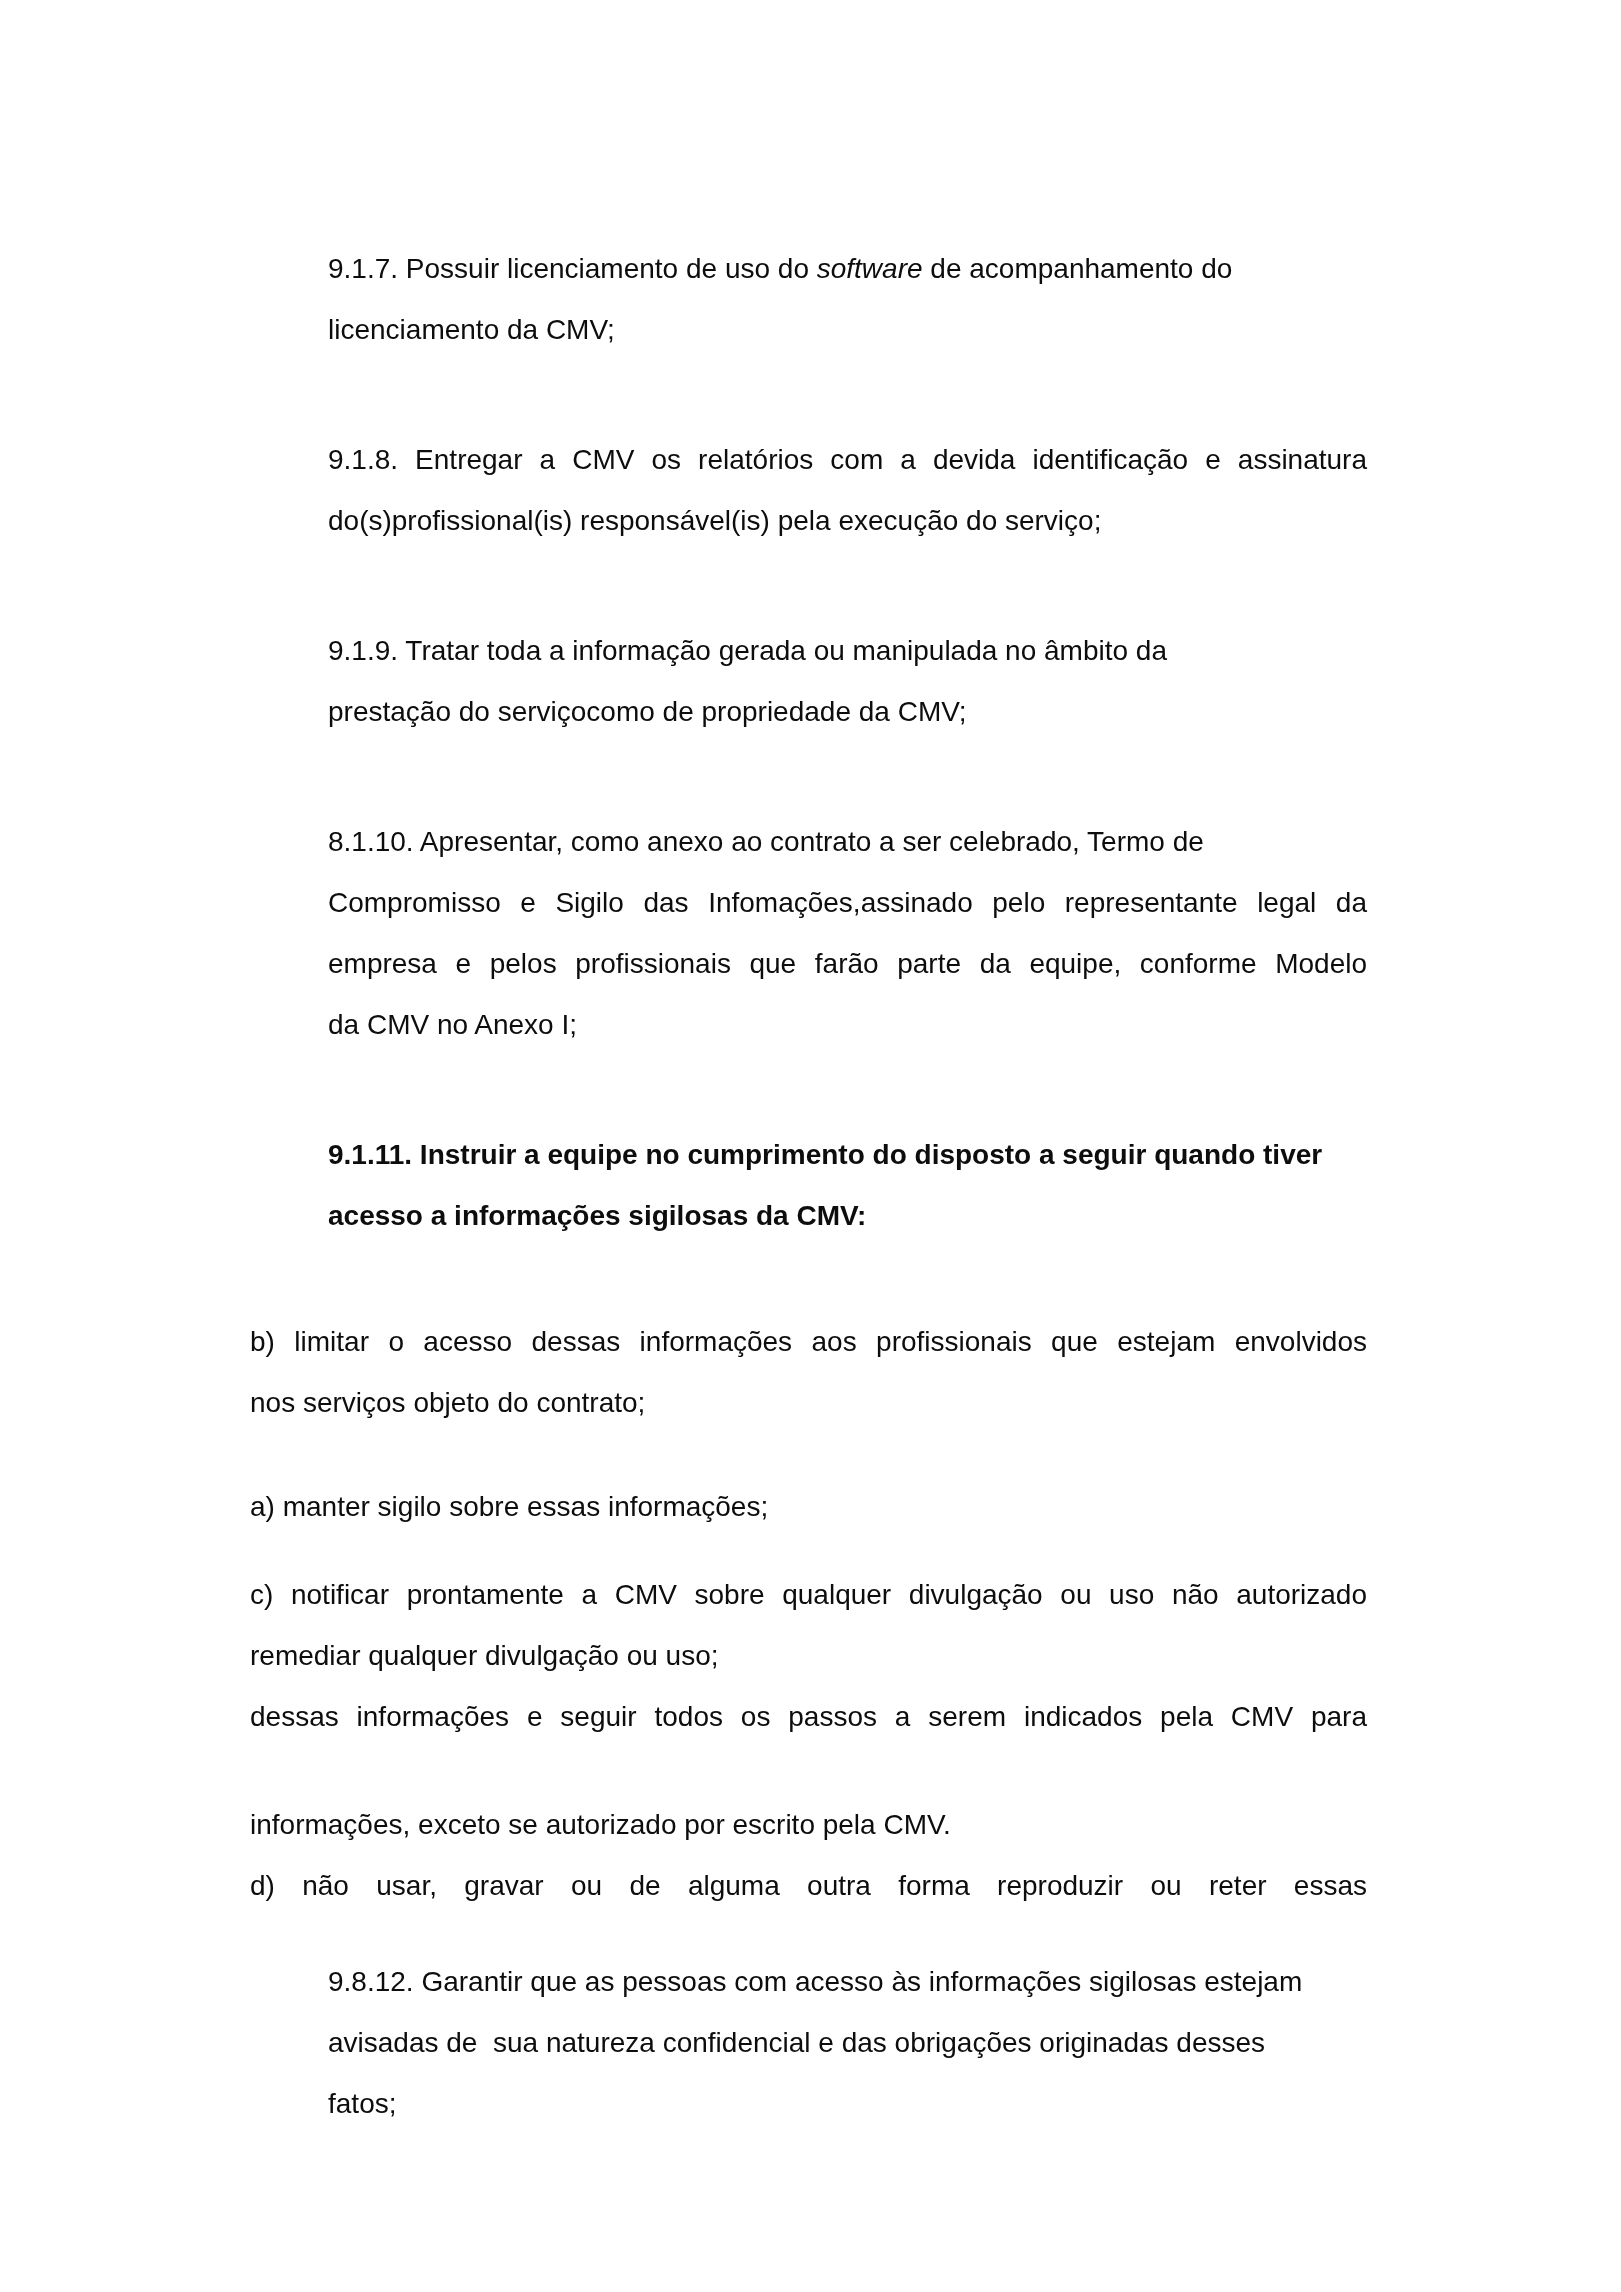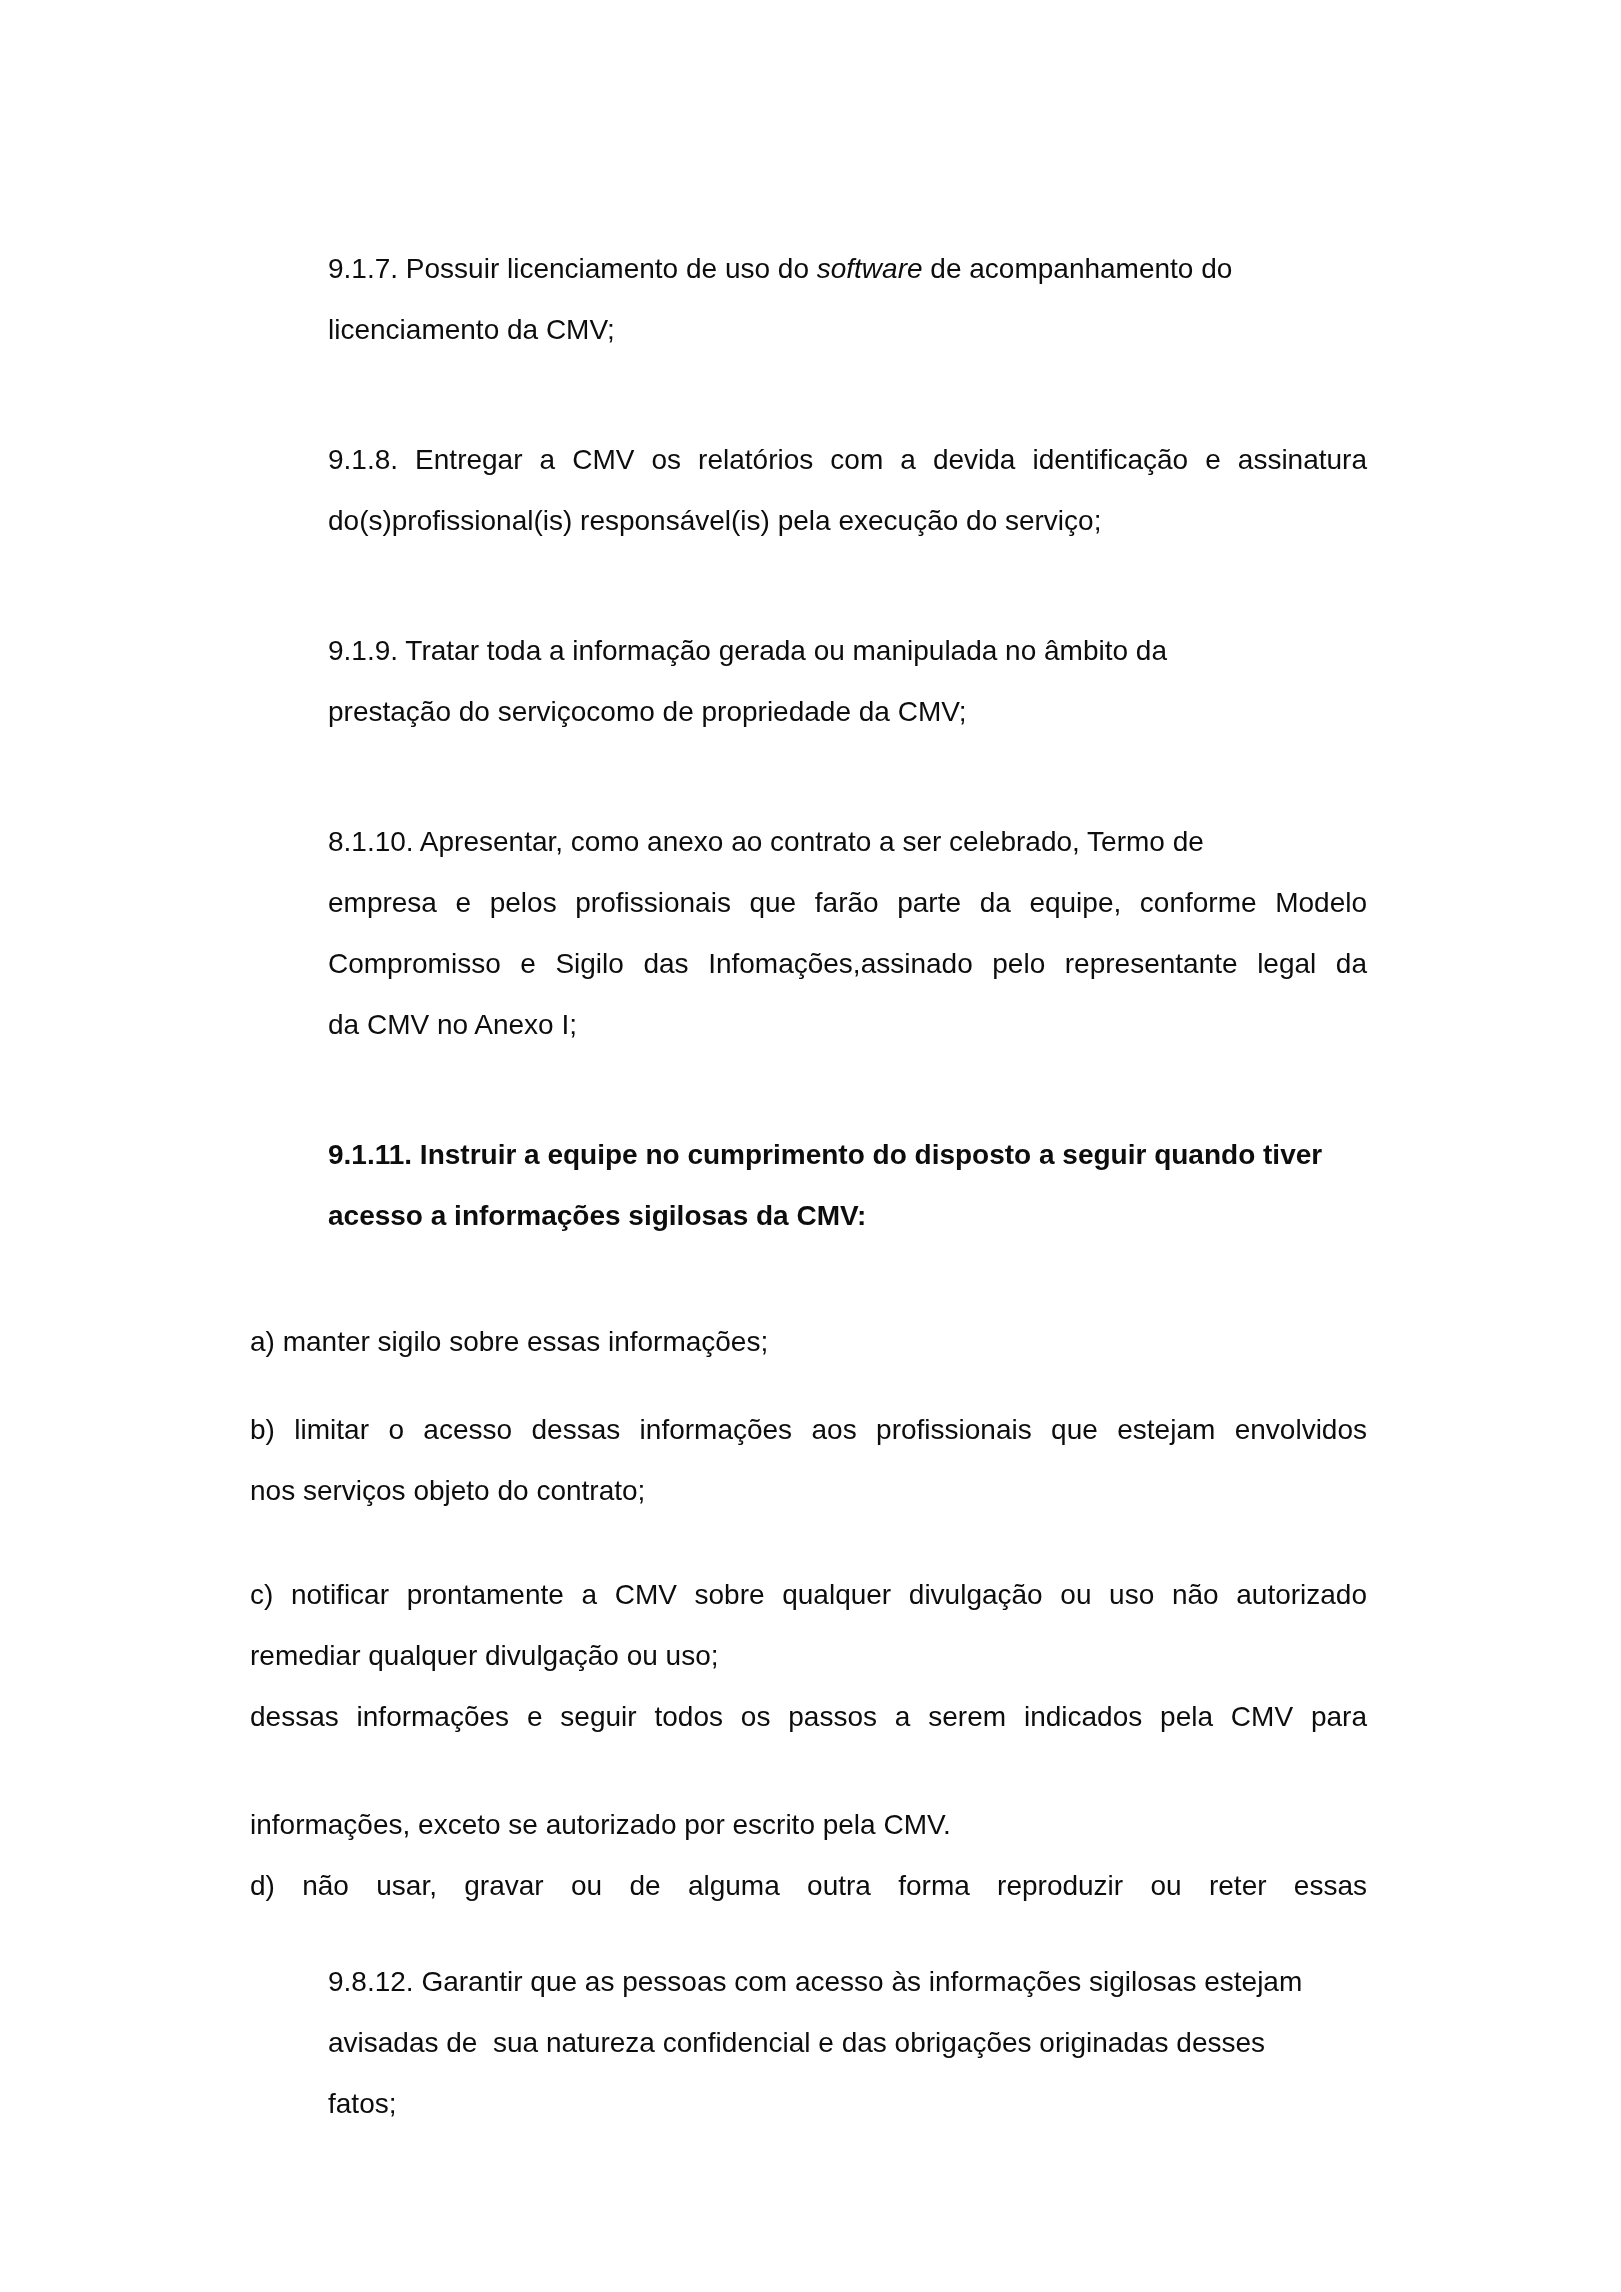--- a/index.html
+++ b/index.html
@@ -62,37 +62,37 @@
     <div class="line">do(s)profissional(is) responsável(is) pela execução do serviço;</div>
   </section>
 
   <section class="para indent mb70">
     <div class="line">9.1.9. Tratar toda a informação gerada ou manipulada no âmbito da</div>
     <div class="line">prestação do serviçocomo de propriedade da CMV;</div>
   </section>
 
   <section class="para indent mb70">
     <div class="line">8.1.10. Apresentar, como anexo ao contrato a ser celebrado, Termo de</div>
+    <div class="line just">Compromisso e Sigilo das Infomações,assinado pelo representante legal da</div>
     <div class="line just">empresa e pelos profissionais que farão parte da equipe, conforme Modelo</div>
-    <div class="line just">Compromisso e Sigilo das Infomações,assinado pelo representante legal da</div>
     <div class="line">da CMV no Anexo I;</div>
   </section>
 
   <section class="para indent mb66">
     <div class="line">9.1.11. Instruir a equipe no cumprimento do disposto a seguir quando tiver</div>
     <div class="line">acesso a informações sigilosas da CMV:</div>
   </section>
 
-  <section class="para mb28">
-    <div class="line">a) manter sigilo sobre essas informações;</div>
-  </section>
-
   <section class="para mb44">
     <div class="line just">b) limitar o acesso dessas informações aos profissionais que estejam envolvidos</div>
     <div class="line">nos serviços objeto do contrato;</div>
+  </section>
+
+  <section class="para mb28">
+    <div class="line">a) manter sigilo sobre essas informações;</div>
   </section>
 
   <section class="para mb48">
     <div class="line just">c) notificar prontamente a CMV sobre qualquer divulgação ou uso não autorizado</div>
     <div class="line">remediar qualquer divulgação ou uso;</div>
     <div class="line just">dessas informações e seguir todos os passos a serem indicados pela CMV para</div>
   </section>
 
   <section class="para mb36">
     <div class="line">informações, exceto se autorizado por escrito pela CMV.</div>

